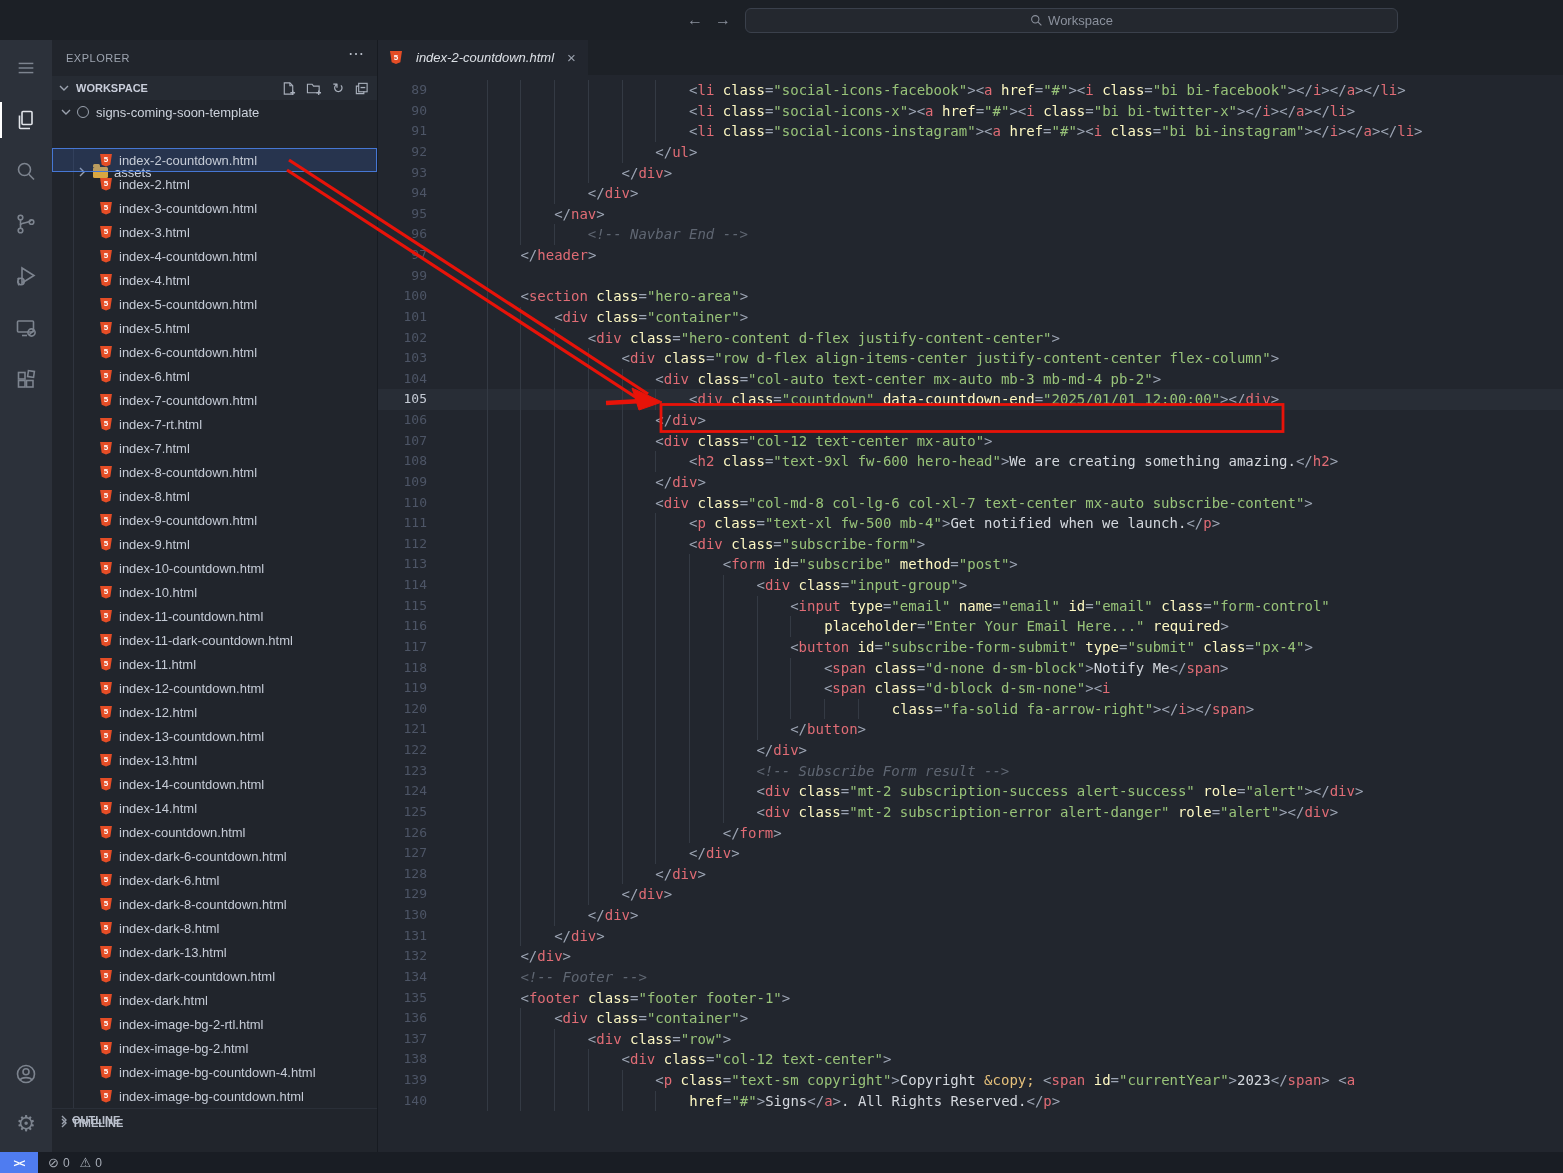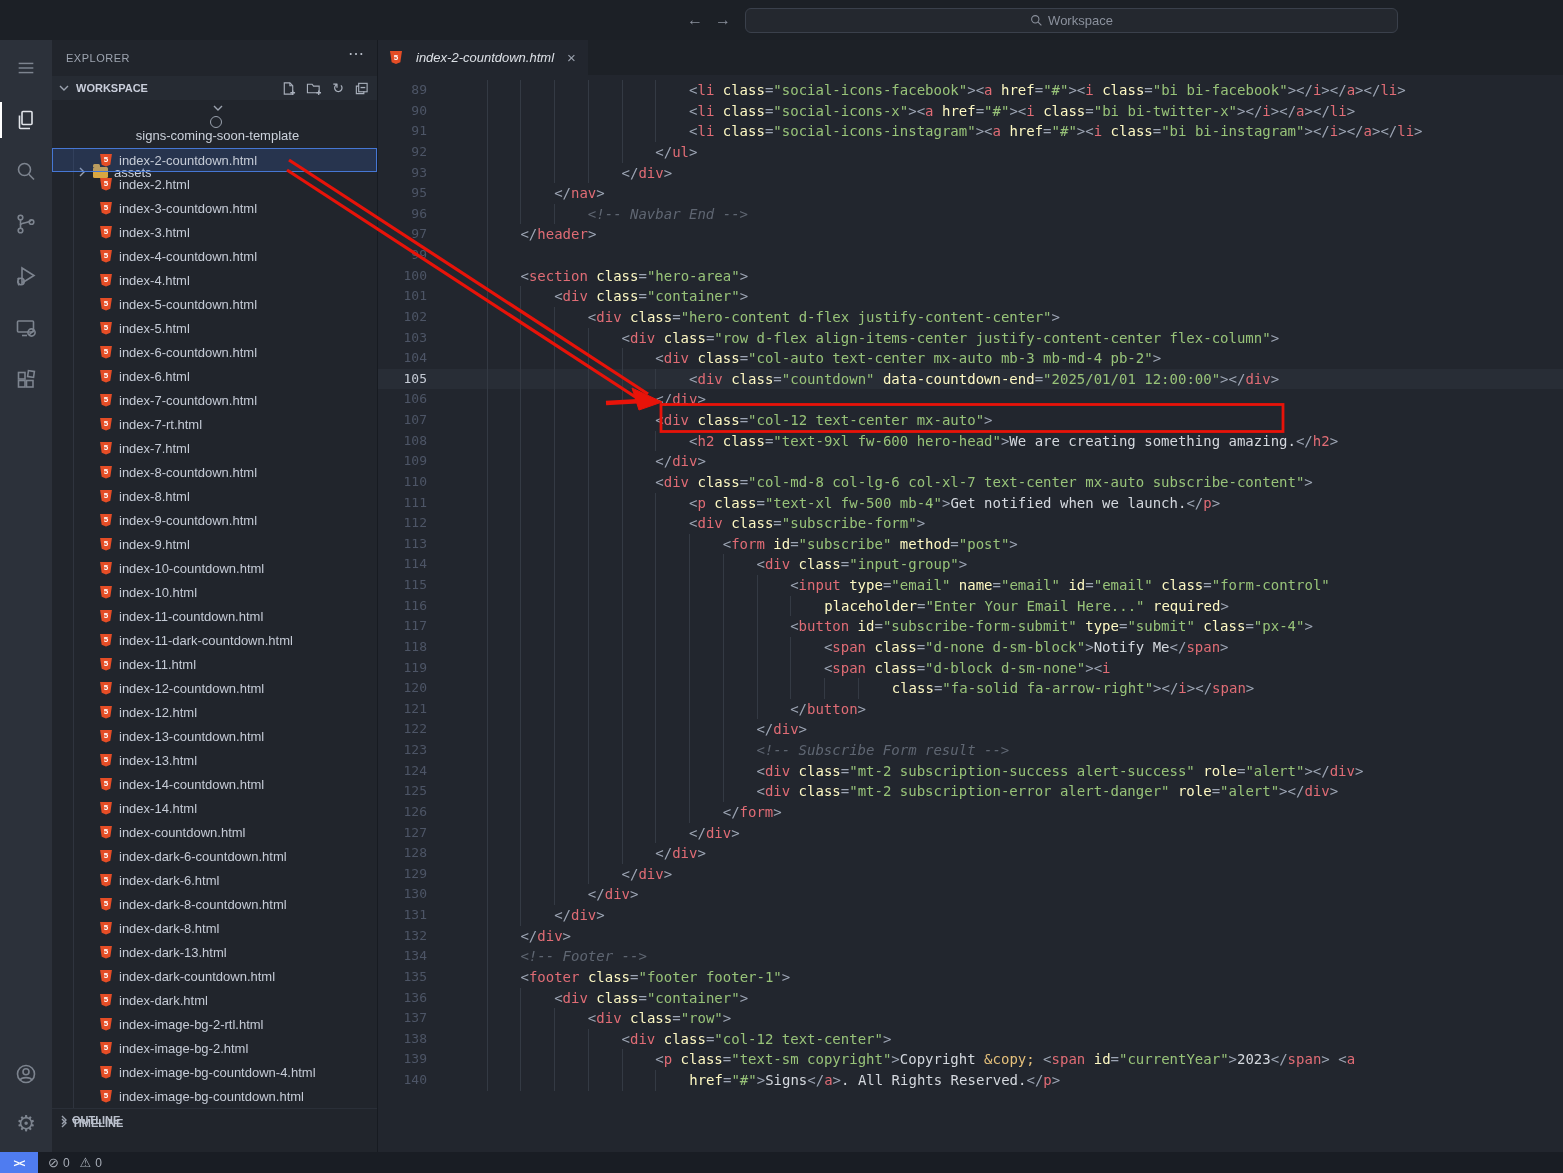--- a/index.html
+++ b/index.html
@@ -38,21 +38,21 @@
   #workspace-label { font-size:11px; font-weight:bold; color:#c9cedb; margin-left:4px; }
   #ws-actions { position:absolute; right:8px; top:4px; display:flex; gap:10px; align-items:center; }
   #ws-actions svg { stroke:#a9b0bc; }
   #ws-actions .uni { color:#a9b0bc; font-size:14px; line-height:16px; }
 
   .chev { display:inline-block; width:16px; height:16px; flex:0 0 16px; }
   .chev svg { stroke:#9ba2ae; }
 
   #root-row, #assets-row { position:absolute; left:0; width:100%; height:24px; display:flex;
     align-items:center; color:#ccd2dc; font-size:13px; }
-  #root-row { top:60px; padding-left:6px;flex-direction:column; }
+  #root-row { top:60px; padding-left:6px; }
   #assets-row { top:84px; padding-left:22px;margin-top:36px; }
   .circle-icon { width:12px; height:12px; border:1.4px solid #9aa2ae; border-radius:50%;
     margin:0 7px 0 3px; flex:0 0 12px; }
   .folder-icon { position:relative; width:15px; height:11px; background:#d9a741; border-radius:1.5px;
     margin:0 6px 0 3px; flex:0 0 15px; }
   .folder-icon::before { content:""; position:absolute; left:0; top:-3px; width:7px; height:3px;
     background:#d9a741; border-radius:1.5px 1.5px 0 0; }
 
   #file-list { position:absolute; left:0; top:108px; width:100%; }
   .file-row { position:relative; height:24px; display:flex; align-items:center; padding-left:47px;
@@ -502,20 +502,21 @@
       <span id="tab-close">×</span>
     </div>
   </div>
 
   <div id="editor">
       <div class="cl"><span class="guide" style="left:108.7px"></span><span class="guide" style="left:142.4px"></span><span class="guide" style="left:176.2px"></span><span class="guide" style="left:209.9px"></span><span class="guide" style="left:243.6px"></span><span class="guide" style="left:277.3px"></span><span class="ln">89</span><span class="ct"><span class="tk-x">                            </span><span class="tk-p">&lt;</span><span class="tk-t">li</span><span class="tk-p"> </span><span class="tk-a">class</span><span class="tk-p">=</span><span class="tk-s">"social-icons-facebook"</span><span class="tk-p">&gt;</span><span class="tk-p">&lt;</span><span class="tk-t">a</span><span class="tk-p"> </span><span class="tk-a">href</span><span class="tk-p">=</span><span class="tk-s">"#"</span><span class="tk-p">&gt;</span><span class="tk-p">&lt;</span><span class="tk-t">i</span><span class="tk-p"> </span><span class="tk-a">class</span><span class="tk-p">=</span><span class="tk-s">"bi bi-facebook"</span><span class="tk-p">&gt;</span><span class="tk-p">&lt;/</span><span class="tk-t">i</span><span class="tk-p">&gt;</span><span class="tk-p">&lt;/</span><span class="tk-t">a</span><span class="tk-p">&gt;</span><span class="tk-p">&lt;/</span><span class="tk-t">li</span><span class="tk-p">&gt;</span></span></div>
       <div class="cl"><span class="guide" style="left:108.7px"></span><span class="guide" style="left:142.4px"></span><span class="guide" style="left:176.2px"></span><span class="guide" style="left:209.9px"></span><span class="guide" style="left:243.6px"></span><span class="guide" style="left:277.3px"></span><span class="ln">90</span><span class="ct"><span class="tk-x">                            </span><span class="tk-p">&lt;</span><span class="tk-t">li</span><span class="tk-p"> </span><span class="tk-a">class</span><span class="tk-p">=</span><span class="tk-s">"social-icons-x"</span><span class="tk-p">&gt;</span><span class="tk-p">&lt;</span><span class="tk-t">a</span><span class="tk-p"> </span><span class="tk-a">href</span><span class="tk-p">=</span><span class="tk-s">"#"</span><span class="tk-p">&gt;</span><span class="tk-p">&lt;</span><span class="tk-t">i</span><span class="tk-p"> </span><span class="tk-a">class</span><span class="tk-p">=</span><span class="tk-s">"bi bi-twitter-x"</span><span class="tk-p">&gt;</span><span class="tk-p">&lt;/</span><span class="tk-t">i</span><span class="tk-p">&gt;</span><span class="tk-p">&lt;/</span><span class="tk-t">a</span><span class="tk-p">&gt;</span><span class="tk-p">&lt;/</span><span class="tk-t">li</span><span class="tk-p">&gt;</span></span></div>
       <div class="cl"><span class="guide" style="left:108.7px"></span><span class="guide" style="left:142.4px"></span><span class="guide" style="left:176.2px"></span><span class="guide" style="left:209.9px"></span><span class="guide" style="left:243.6px"></span><span class="guide" style="left:277.3px"></span><span class="ln">91</span><span class="ct"><span class="tk-x">                            </span><span class="tk-p">&lt;</span><span class="tk-t">li</span><span class="tk-p"> </span><span class="tk-a">class</span><span class="tk-p">=</span><span class="tk-s">"social-icons-instagram"</span><span class="tk-p">&gt;</span><span class="tk-p">&lt;</span><span class="tk-t">a</span><span class="tk-p"> </span><span class="tk-a">href</span><span class="tk-p">=</span><span class="tk-s">"#"</span><span class="tk-p">&gt;</span><span class="tk-p">&lt;</span><span class="tk-t">i</span><span class="tk-p"> </span><span class="tk-a">class</span><span class="tk-p">=</span><span class="tk-s">"bi bi-instagram"</span><span class="tk-p">&gt;</span><span class="tk-p">&lt;/</span><span class="tk-t">i</span><span class="tk-p">&gt;</span><span class="tk-p">&lt;/</span><span class="tk-t">a</span><span class="tk-p">&gt;</span><span class="tk-p">&lt;/</span><span class="tk-t">li</span><span class="tk-p">&gt;</span></span></div>
       <div class="cl"><span class="guide" style="left:108.7px"></span><span class="guide" style="left:142.4px"></span><span class="guide" style="left:176.2px"></span><span class="guide" style="left:209.9px"></span><span class="guide" style="left:243.6px"></span><span class="ln">92</span><span class="ct"><span class="tk-x">                        </span><span class="tk-p">&lt;/</span><span class="tk-t">ul</span><span class="tk-p">&gt;</span></span></div>
       <div class="cl"><span class="guide" style="left:108.7px"></span><span class="guide" style="left:142.4px"></span><span class="guide" style="left:176.2px"></span><span class="guide" style="left:209.9px"></span><span class="ln">93</span><span class="ct"><span class="tk-x">                    </span><span class="tk-p">&lt;/</span><span class="tk-t">div</span><span class="tk-p">&gt;</span></span></div>
+      <div class="cl"><span class="guide" style="left:108.7px"></span><span class="guide" style="left:142.4px"></span><span class="guide" style="left:176.2px"></span><span class="ln">94</span><span class="ct"><span class="tk-x">                </span><span class="tk-p">&lt;/</span><span class="tk-t">div</span><span class="tk-p">&gt;</span></span></div>
       <div class="cl"><span class="guide" style="left:108.7px"></span><span class="guide" style="left:142.4px"></span><span class="ln">95</span><span class="ct"><span class="tk-x">            </span><span class="tk-p">&lt;/</span><span class="tk-t">nav</span><span class="tk-p">&gt;</span></span></div>
       <div class="cl"><span class="guide" style="left:108.7px"></span><span class="guide" style="left:142.4px"></span><span class="guide" style="left:176.2px"></span><span class="ln">96</span><span class="ct"><span class="tk-c">                &lt;!-- Navbar End --&gt;</span></span></div>
       <div class="cl"><span class="guide" style="left:108.7px"></span><span class="ln">97</span><span class="ct"><span class="tk-x">        </span><span class="tk-p">&lt;/</span><span class="tk-t">header</span><span class="tk-p">&gt;</span></span></div>
       <div class="cl"><span class="guide" style="left:108.7px"></span><span class="ln">99</span><span class="ct"></span></div>
       <div class="cl"><span class="guide" style="left:108.7px"></span><span class="ln">100</span><span class="ct"><span class="tk-x">        </span><span class="tk-p">&lt;</span><span class="tk-t">section</span><span class="tk-p"> </span><span class="tk-a">class</span><span class="tk-p">=</span><span class="tk-s">"hero-area"</span><span class="tk-p">&gt;</span></span></div>
       <div class="cl"><span class="guide" style="left:108.7px"></span><span class="guide" style="left:142.4px"></span><span class="ln">101</span><span class="ct"><span class="tk-x">            </span><span class="tk-p">&lt;</span><span class="tk-t">div</span><span class="tk-p"> </span><span class="tk-a">class</span><span class="tk-p">=</span><span class="tk-s">"container"</span><span class="tk-p">&gt;</span></span></div>
       <div class="cl"><span class="guide" style="left:108.7px"></span><span class="guide" style="left:142.4px"></span><span class="guide" style="left:176.2px"></span><span class="ln">102</span><span class="ct"><span class="tk-x">                </span><span class="tk-p">&lt;</span><span class="tk-t">div</span><span class="tk-p"> </span><span class="tk-a">class</span><span class="tk-p">=</span><span class="tk-s">"hero-content d-flex justify-content-center"</span><span class="tk-p">&gt;</span></span></div>
       <div class="cl"><span class="guide" style="left:108.7px"></span><span class="guide" style="left:142.4px"></span><span class="guide" style="left:176.2px"></span><span class="guide" style="left:209.9px"></span><span class="ln">103</span><span class="ct"><span class="tk-x">                    </span><span class="tk-p">&lt;</span><span class="tk-t">div</span><span class="tk-p"> </span><span class="tk-a">class</span><span class="tk-p">=</span><span class="tk-s">"row d-flex align-items-center justify-content-center flex-column"</span><span class="tk-p">&gt;</span></span></div>
       <div class="cl"><span class="guide" style="left:108.7px"></span><span class="guide" style="left:142.4px"></span><span class="guide" style="left:176.2px"></span><span class="guide" style="left:209.9px"></span><span class="guide" style="left:243.6px"></span><span class="ln">104</span><span class="ct"><span class="tk-x">                        </span><span class="tk-p">&lt;</span><span class="tk-t">div</span><span class="tk-p"> </span><span class="tk-a">class</span><span class="tk-p">=</span><span class="tk-s">"col-auto text-center mx-auto mb-3 mb-md-4 pb-2"</span><span class="tk-p">&gt;</span></span></div>
       <div class="cl active"><span class="guide" style="left:108.7px"></span><span class="guide" style="left:142.4px"></span><span class="guide" style="left:176.2px"></span><span class="guide" style="left:209.9px"></span><span class="guide" style="left:243.6px"></span><span class="guide" style="left:277.3px"></span><span class="ln">105</span><span class="ct"><span class="tk-x">                            </span><span class="tk-p">&lt;</span><span class="tk-t">div</span><span class="tk-p"> </span><span class="tk-a">class</span><span class="tk-p">=</span><span class="tk-s">"countdown"</span><span class="tk-p"> </span><span class="tk-a">data-countdown-end</span><span class="tk-p">=</span><span class="tk-s">"2025/01/01 12:00:00"</span><span class="tk-p">&gt;</span><span class="tk-p">&lt;/</span><span class="tk-t">div</span><span class="tk-p">&gt;</span></span></div>

